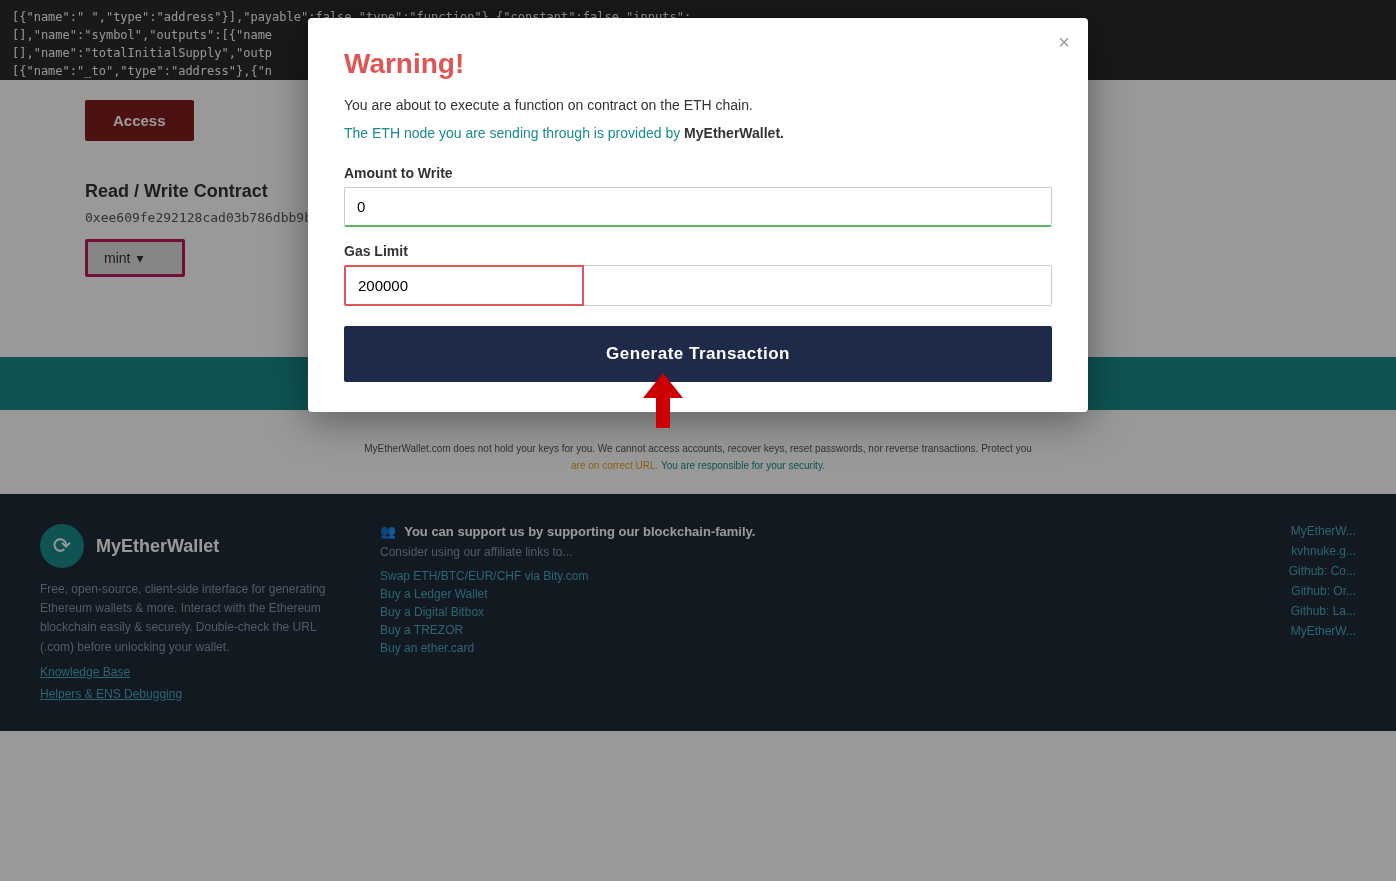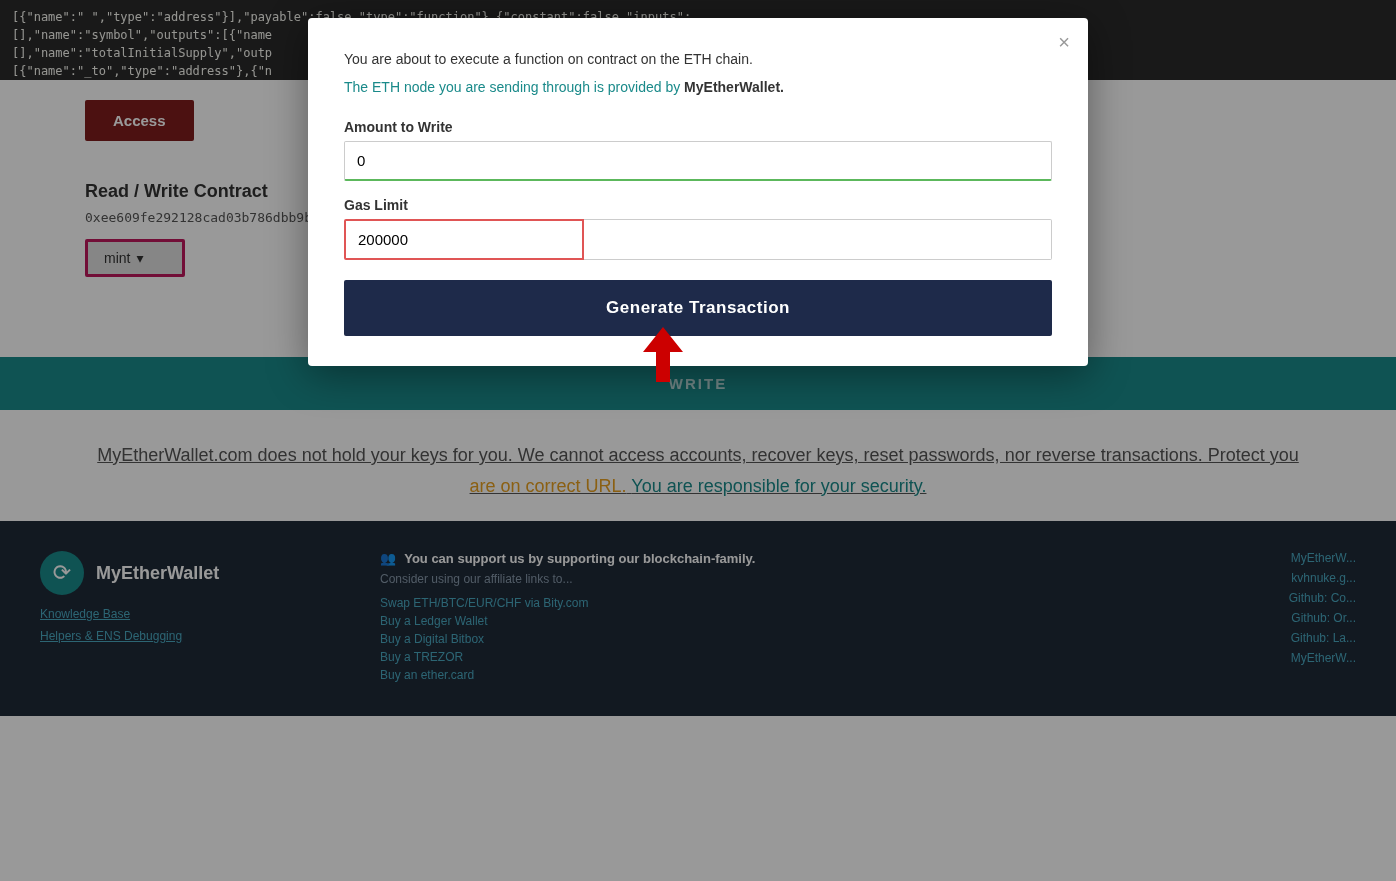--- a/index.html
+++ b/index.html
@@ -92,23 +92,22 @@
       letter-spacing: 2px;
       margin-top: 60px;
     }
 
     
     .footer-notice {
       background: #fff;
       text-align: center;
       padding: 30px 28px 20px;
       color: #555;
-      font-size: 18px;
+      font-size: 10px;
       line-height: 1.7;
-      text-decoration: underline;
     }
 
     .footer-notice .orange { color: #e8a020; }
     .footer-notice .teal { color: #1a8a8a; }
 
     .footer-main {
       background: #1e2a38;
       padding: 30px 40px;
       display: flex;
       gap: 0;
@@ -327,20 +326,21 @@
     </div>
   </div>
 
   <div class="footer-main">
 
     <div class="footer-brand">
       <div class="footer-logo-row">
         <div class="footer-logo-icon">⟳</div>
         <span class="footer-brand-name">MyEtherWallet</span>
       </div>
+      <p class="footer-brand-desc">Free, open-source, client-side interface for generating Ethereum wallets &amp; more. Interact with the Ethereum blockchain easily &amp; securely. Double-check the URL (.com) before unlocking your wallet.</p>
       <a class="footer-links-blue">Knowledge Base</a>
       <a class="footer-links-blue">Helpers &amp; ENS Debugging</a>
     </div>
 
     <div class="footer-middle">
       <div class="footer-support-title">
         <span>👥</span>
         <span>You can support us by supporting our blockchain-family.</span>
       </div>
       <div class="footer-support-subtitle">Consider using our affiliate links to...</div>
@@ -361,20 +361,21 @@
     </div>
   </div>
 
 </div>
 
 <div class="overlay"></div>
 
 <div class="modal">
   <button class="modal-close">×</button>
 
+  <div class="modal-title">Warning!</div>
 
   <p class="modal-desc">
     <span>You are about to </span><strong>execute a function on contract</strong><span> on the ETH chain.</span>
   </p>
 
   <p class="modal-desc-2">
     <span>The ETH node you are sending through is provided by </span><strong>MyEtherWallet.</strong>
   </p>
 
   

